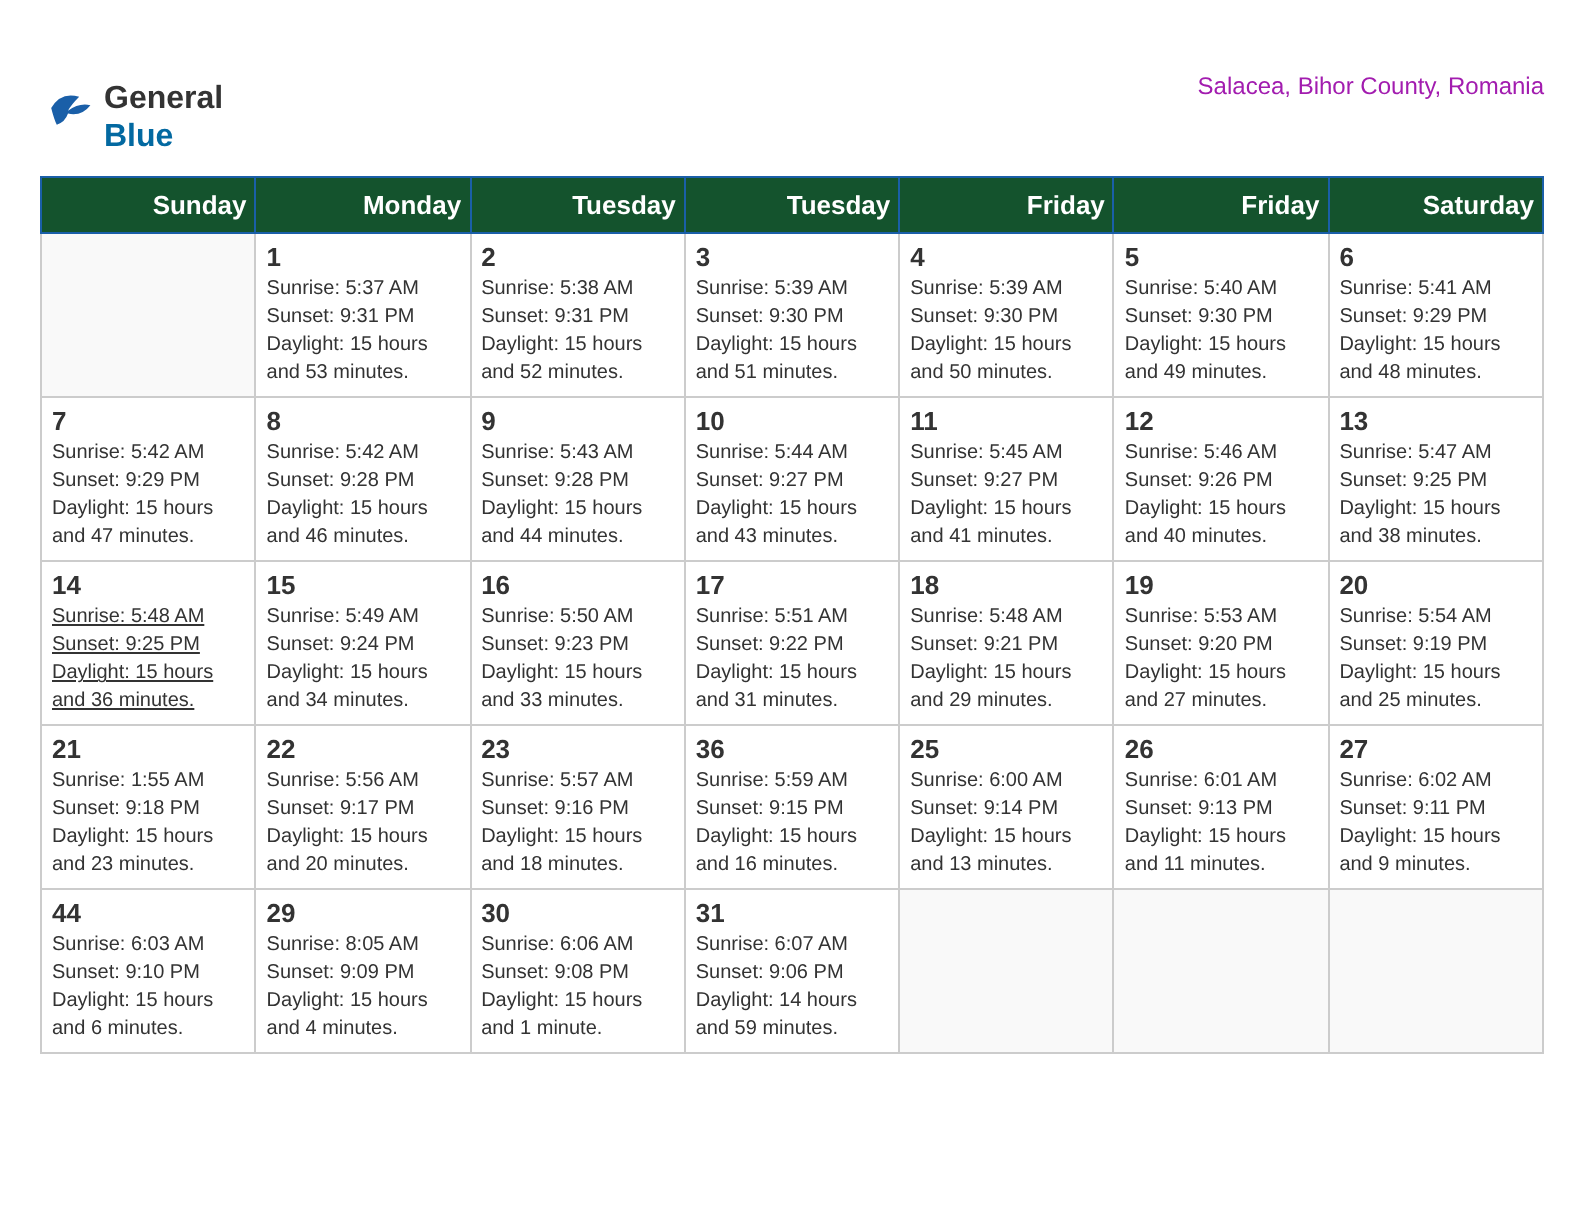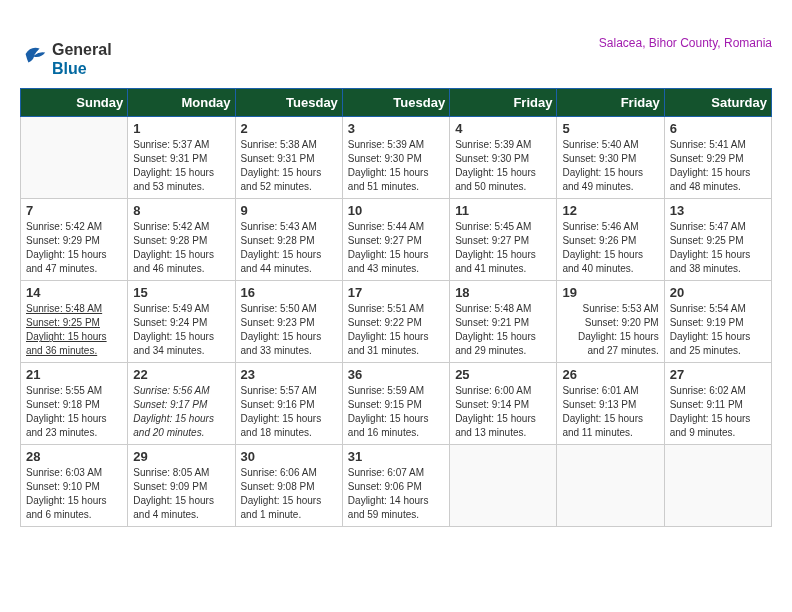--- a/index.html
+++ b/index.html
@@ -242,44 +242,44 @@
         </td>
         <td>
           <div class="day-number">18</div>
           <div class="day-info" style="white-space: pre-line;">Sunrise: 5:48 AM
 Sunset: 9:21 PM
 Daylight: 15 hours
 and 29 minutes.</div>
         </td>
         <td>
           <div class="day-number">19</div>
-          <div class="day-info" style="white-space: pre-line; text-align: right;">Sunrise: 5:53 AM
+          <div class="day-info" style="white-space: pre-line;">Sunrise: 5:53 AM
 Sunset: 9:20 PM
 Daylight: 15 hours
 and 27 minutes.</div>
         </td>
         <td>
           <div class="day-number">20</div>
           <div class="day-info" style="white-space: pre-line;">Sunrise: 5:54 AM
 Sunset: 9:19 PM
 Daylight: 15 hours
 and 25 minutes.</div>
         </td>
       </tr>
       <tr>
         <td>
           <div class="day-number">21</div>
-          <div class="day-info" style="white-space: pre-line;">Sunrise: 5:55 AM
+          <div class="day-info" style="white-space: pre-line;">Sunrise: 1:55 AM
 Sunset: 9:18 PM
 Daylight: 15 hours
 and 23 minutes.</div>
         </td>
         <td>
           <div class="day-number">22</div>
-          <div class="day-info" style="white-space: pre-line; font-style: italic;">Sunrise: 5:56 AM
+          <div class="day-info" style="white-space: pre-line;">Sunrise: 5:56 AM
 Sunset: 9:17 PM
 Daylight: 15 hours
 and 20 minutes.</div>
         </td>
         <td>
           <div class="day-number">23</div>
           <div class="day-info" style="white-space: pre-line;">Sunrise: 5:57 AM
 Sunset: 9:16 PM
 Daylight: 15 hours
 and 18 minutes.</div>
@@ -308,21 +308,21 @@
         <td>
           <div class="day-number">27</div>
           <div class="day-info" style="white-space: pre-line;">Sunrise: 6:02 AM
 Sunset: 9:11 PM
 Daylight: 15 hours
 and 9 minutes.</div>
         </td>
       </tr>
       <tr>
         <td>
-          <div class="day-number">28</div>
+          <div class="day-number">44</div>
           <div class="day-info" style="white-space: pre-line;">Sunrise: 6:03 AM
 Sunset: 9:10 PM
 Daylight: 15 hours
 and 6 minutes.</div>
         </td>
         <td>
           <div class="day-number">29</div>
           <div class="day-info" style="white-space: pre-line;">Sunrise: 8:05 AM
 Sunset: 9:09 PM
 Daylight: 15 hours

